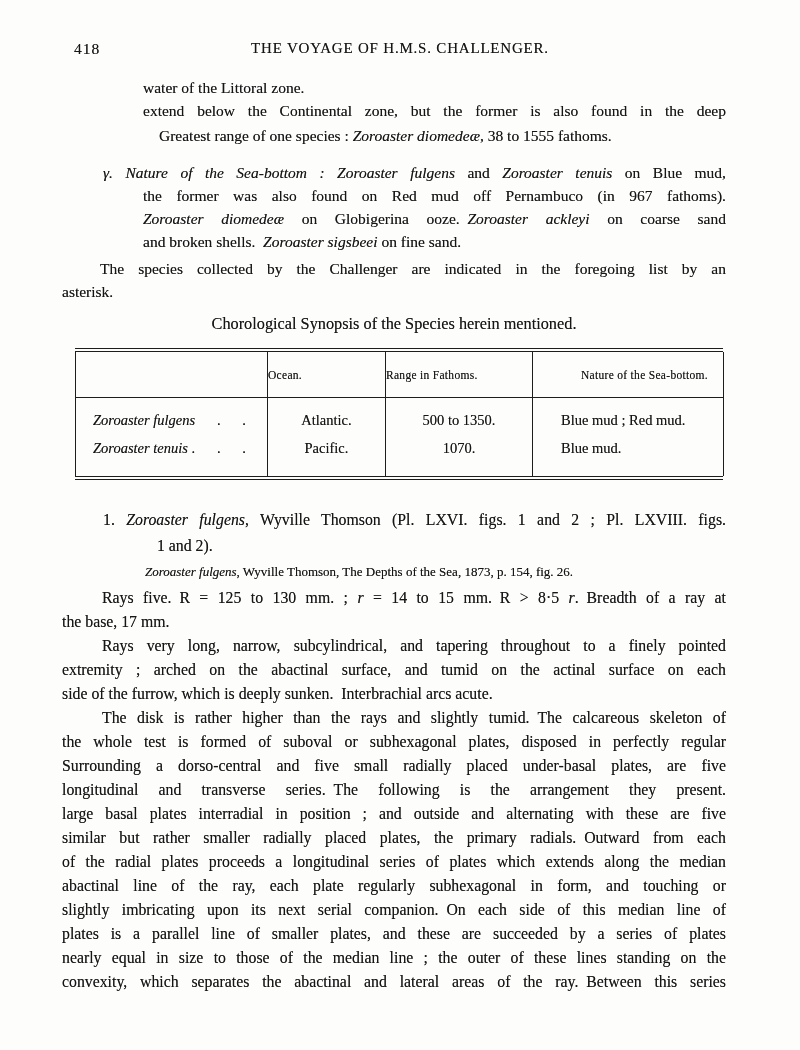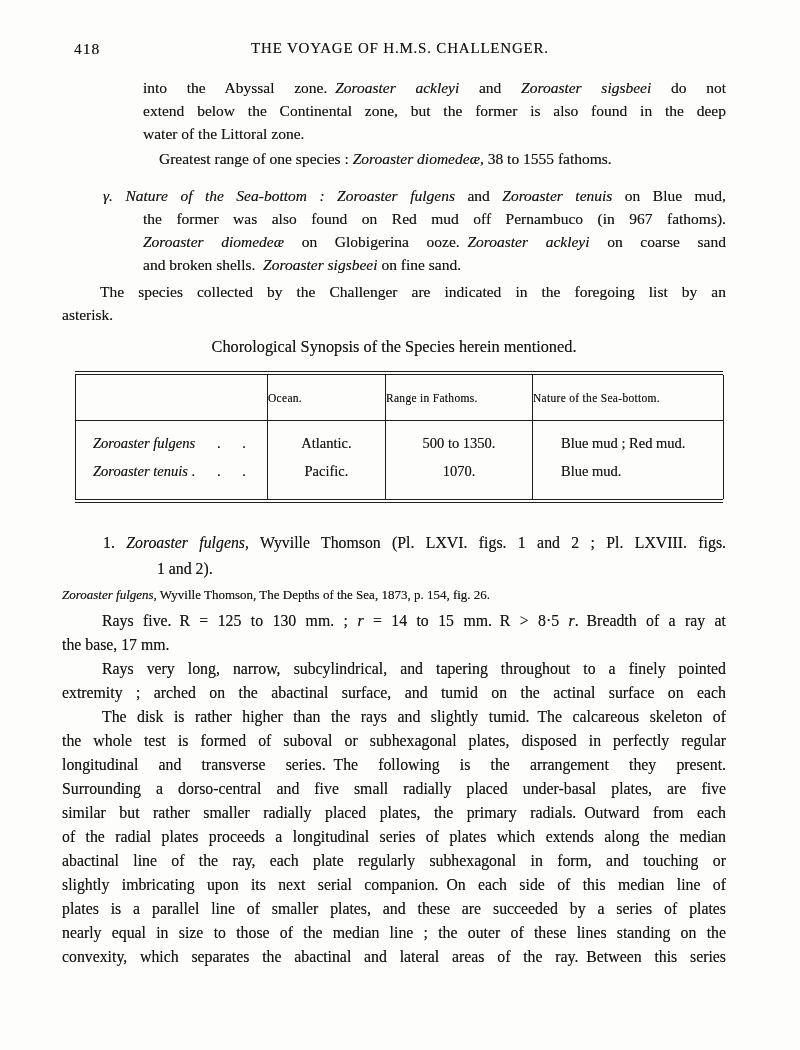--- a/index.html
+++ b/index.html
@@ -69,53 +69,52 @@
   .syn-table td { padding:0; vertical-align:middle; }
   .syn-table .hdr td {
     height:45px;
     text-align:left;
     font-size:11.5px;
     letter-spacing:0.3px;
     border-bottom:1.2px solid #1d1d1d;
   }
   .syn-table td.vl { border-left:1.2px solid #1d1d1d; }
   .syn-table td.el { border-left:1.2px solid #1d1d1d; }
-  .syn-table td.er { border-right:1.2px solid #1d1d1d; }
+  .syn-table td.er { border-right:1.2px solid #1d1d1d;padding-left:48px; }
   .syn-table .r1 td { padding-top:10px; }
   .syn-table .r2 td { padding-top:4px; padding-bottom:16px; }
   .syn-table .data td { font-size:14.5px; line-height:24px; }
   .syn-table td.sp { padding-left:17px; white-space:pre; overflow:hidden; }
   .syn-table td.ctr { text-align:center; }
   .syn-table td.sb { padding-left:28px; }
 
   
   .botsec { font-size:15.8px; line-height:24px; }
   .sp-head { margin-top:27px; line-height:26px; }
   .sp-head .tline:first-child { text-indent:41px; }
   .sp-head .tline:nth-child(2) { padding-left:95px; }
-  .citation { margin-top:3px; font-size:13px; line-height:19px; }
+  .citation { margin-left:83px; margin-top:3px; font-size:13px; line-height:19px; }
   .para { margin-top:0; }
   .para.gap { margin-top:5px; }
   .para .tline:first-child { text-indent:40px; }
 </style>
 </head>
 <body>
 
 <div class="page">
 
   <div class="running-head">
     <span class="page-num">418</span>
     <span class="run-title">THE VOYAGE OF H.M.S. CHALLENGER.</span>
   </div>
 
   <div class="topsec">
     <div class="intro">
-        <div class="tline">into the Abyssal zone. <i>Zoroaster ackleyi</i> and <i>Zoroaster sigsbeei</i> do not</div>
+        <div class="tline noj">water of the Littoral zone.</div>
         <div class="tline">extend below the Continental zone, but the former is also found in the deep</div>
-        <div class="tline noj">water of the Littoral zone.</div>
       </div>
     <div class="greatest">Greatest range of one species : <i>Zoroaster diomedeæ</i>, 38 to 1555 fathoms.</div>
     <div class="gamma">
         <div class="tline"><i>γ. Nature of the Sea-bottom : Zoroaster fulgens</i> and <i>Zoroaster tenuis</i> on Blue mud,</div>
         <div class="tline">the former was also found on Red mud off Pernambuco (in 967 fathoms).</div>
         <div class="tline"><i>Zoroaster diomedeæ</i> on Globigerina ooze. <i>Zoroaster ackleyi</i> on coarse sand</div>
         <div class="tline noj">and broken shells. <i>Zoroaster sigsbeei</i> on fine sand.</div>
       </div>
     <div class="asternote">
         <div class="tline">The species collected by the Challenger are indicated in the foregoing list by an</div>
@@ -161,26 +160,28 @@
         <div class="tline noj">1 and 2).</div>
       </div>
     <div class="citation"><i>Zoroaster fulgens</i>, Wyville Thomson, The Depths of the Sea, 1873, p. 154, fig. 26.</div>
     <div class="para gap">
         <div class="tline">Rays five. R = 125 to 130 mm. ; <i>r</i> = 14 to 15 mm. R &gt; 8·5 <i>r</i>. Breadth of a ray at</div>
         <div class="tline noj">the base, 17 mm.</div>
       </div>
     <div class="para">
         <div class="tline">Rays very long, narrow, subcylindrical, and tapering throughout to a finely pointed</div>
         <div class="tline">extremity ; arched on the abactinal surface, and tumid on the actinal surface on each</div>
+        <div class="tline noj">side of the furrow, which is deeply sunken. Interbrachial arcs acute.</div>
       </div>
     <div class="para">
         <div class="tline">The disk is rather higher than the rays and slightly tumid. The calcareous skeleton of</div>
         <div class="tline">the whole test is formed of suboval or subhexagonal plates, disposed in perfectly regular</div>
+        <div class="tline">Surrounding a dorso-central and five small radially placed under-basal plates, are five</div>
         <div class="tline">longitudinal and transverse series. The following is the arrangement they present.</div>
-        <div class="tline">Surrounding a dorso-central and five small radially placed under-basal plates, are five</div>
+        <div class="tline">large basal plates interradial in position ; and outside and alternating with these are five</div>
         <div class="tline">similar but rather smaller radially placed plates, the primary radials. Outward from each</div>
         <div class="tline">of the radial plates proceeds a longitudinal series of plates which extends along the median</div>
         <div class="tline">abactinal line of the ray, each plate regularly subhexagonal in form, and touching or</div>
         <div class="tline">slightly imbricating upon its next serial companion. On each side of this median line of</div>
         <div class="tline">plates is a parallel line of smaller plates, and these are succeeded by a series of plates</div>
         <div class="tline">nearly equal in size to those of the median line ; the outer of these lines standing on the</div>
         <div class="tline">convexity, which separates the abactinal and lateral areas of the ray. Between this series</div>
       </div>
   </div>
 

